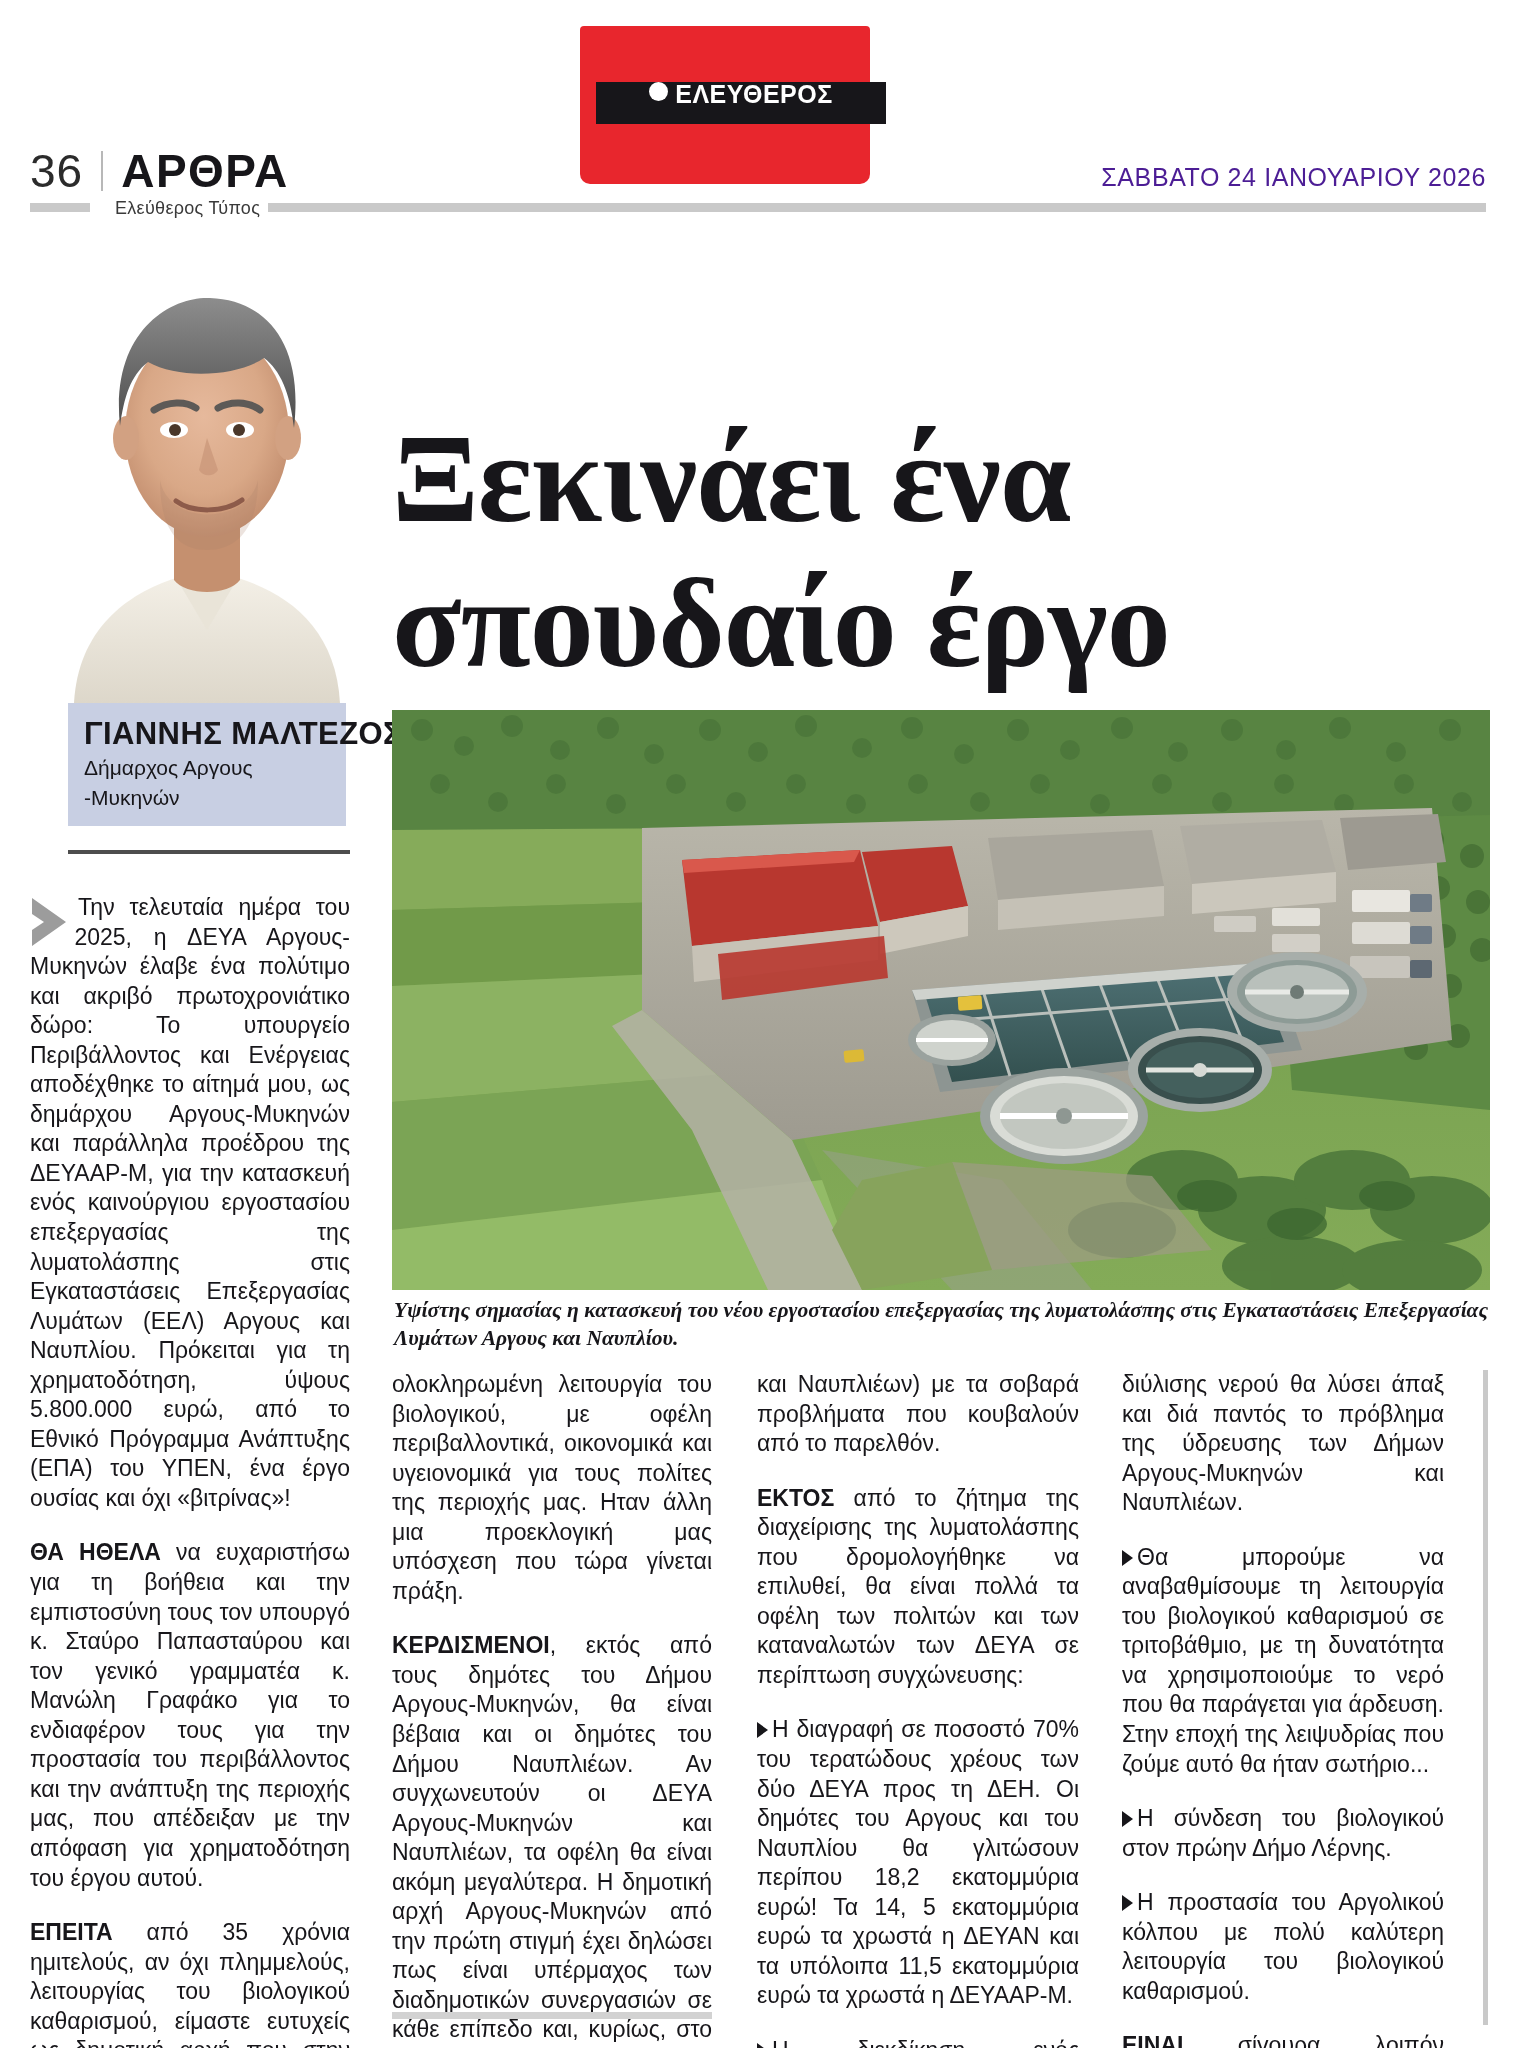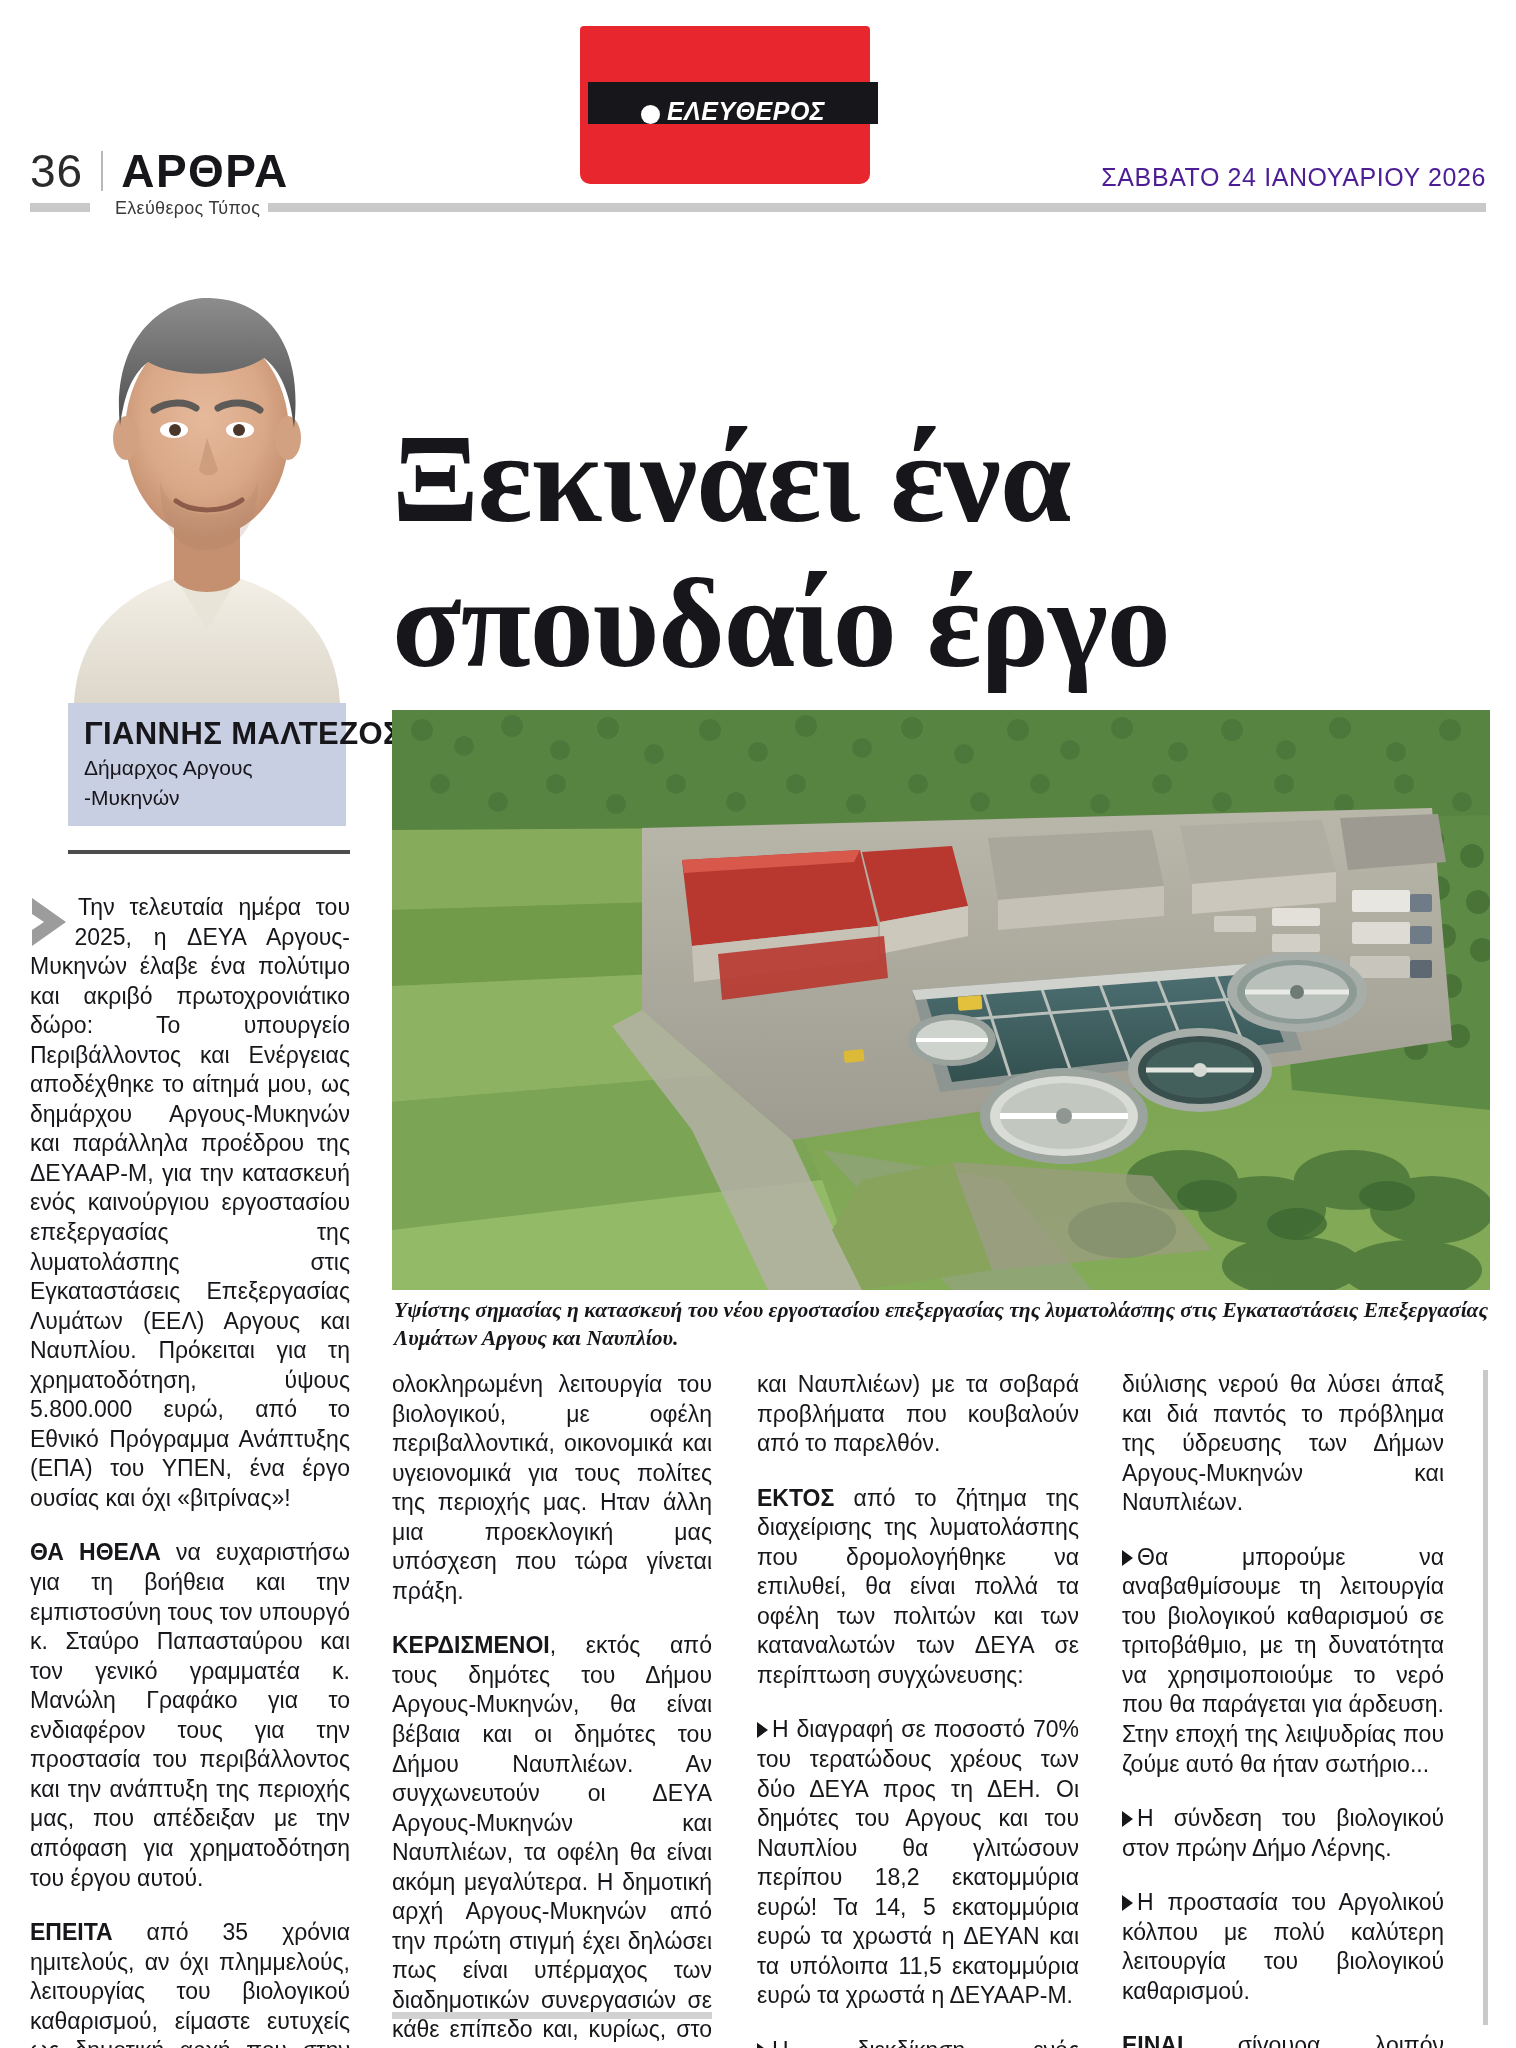--- a/index.html
+++ b/index.html
@@ -23,28 +23,27 @@
   }
   .logo-box {
     position: absolute;
     left: 580px; top: 26px;
     width: 290px; height: 158px;
     background: #e8262d;
     border-radius: 4px 4px 10px 10px;
   }
   .logo-blackbar {
     position: absolute;
-    left: 8px; top: 56px;
+    left: 16px; top: 56px;
     width: 290px; height: 42px;
     background: #17161a;
     display: flex;
-    align-items: flex-end;
+    align-items: flex-start;
     justify-content: center;
     gap: 7px;
-    font-style: italic;
   }
   .logo-dot {
     width: 19px; height: 19px;
     background: #ffffff;
     border-radius: 50%;
     display: inline-block;
     flex: none;
   }
   .logo-eleftheros {
     color: #ffffff;

